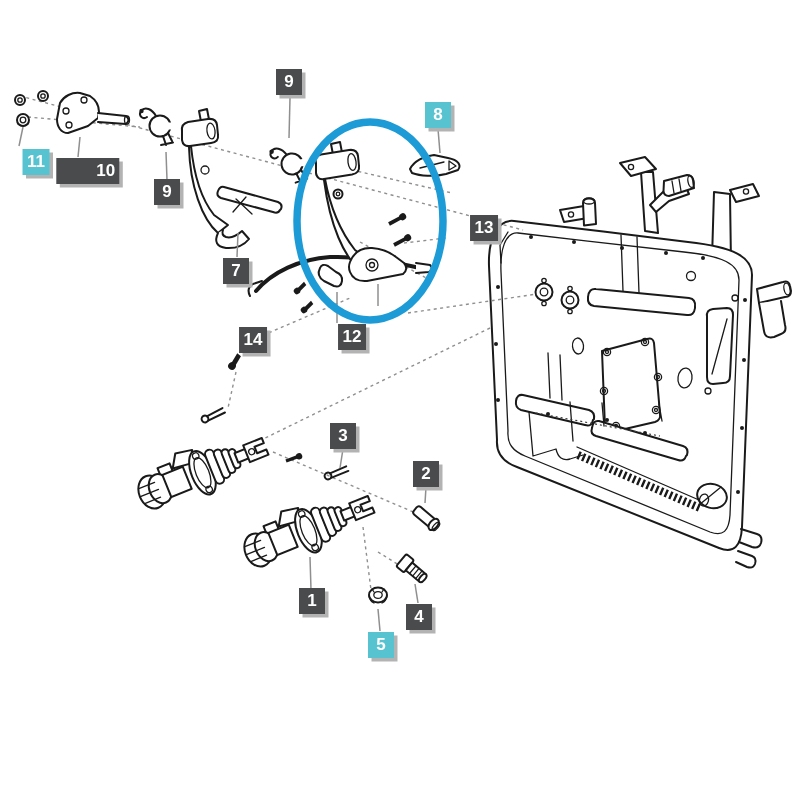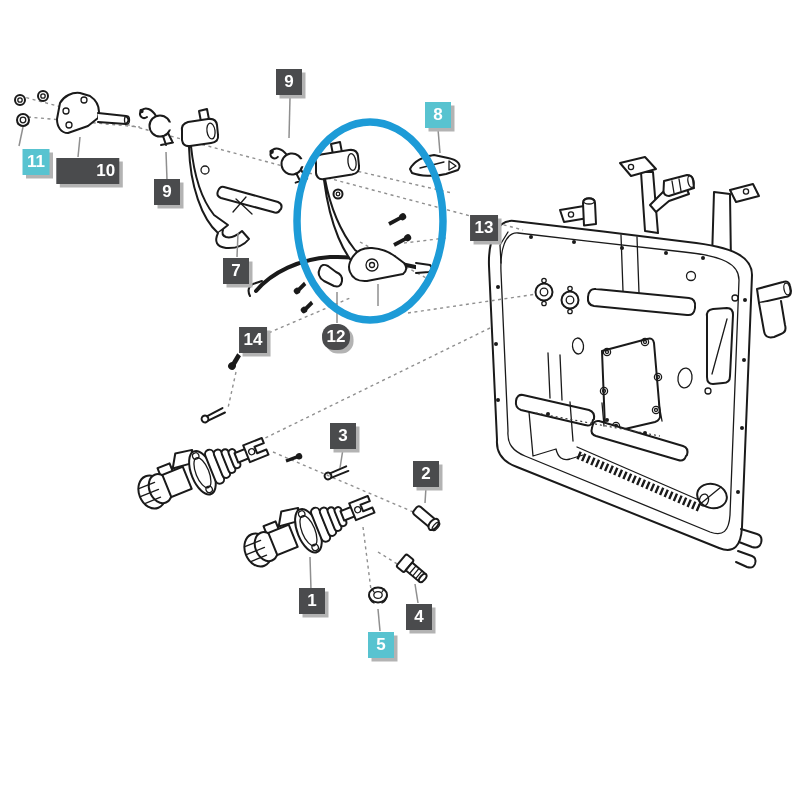--- a/index.html
+++ b/index.html
@@ -349,21 +349,21 @@
   </div>
       <div class="plabel" style="left: 236px; top: 271px;">
     <span>7</span>
   </div>
       <div class="plabel" style="left: 460px; top: 228px; margin-left: 24px;">
     <span>13</span>
   </div>
       <div class="plabel" style="left: 253px; top: 340px;">
     <span>14</span>
   </div>
-      <div class="plabel" style="left: 336px; top: 337px; border-radius: 12px;">
+      <div class="plabel" style="left: 352px; top: 337px;">
     <span>12</span>
   </div>
       <div class="plabel" style="left: 343px; top: 436px;">
     <span>3</span>
   </div>
       <div class="plabel" style="left: 426px; top: 474px;">
     <span>2</span>
   </div>
       <div class="plabel" style="left: 312px; top: 601px;">
     <span>1</span>

